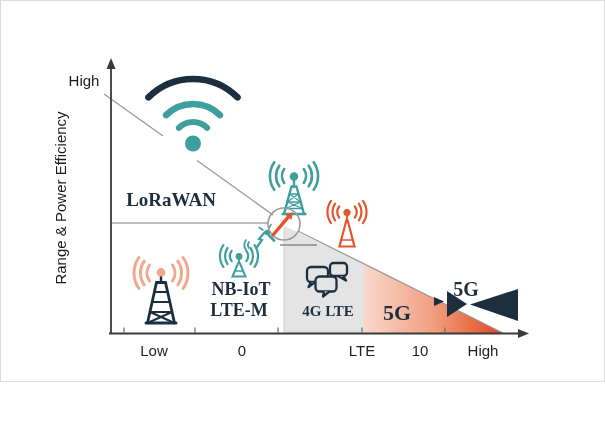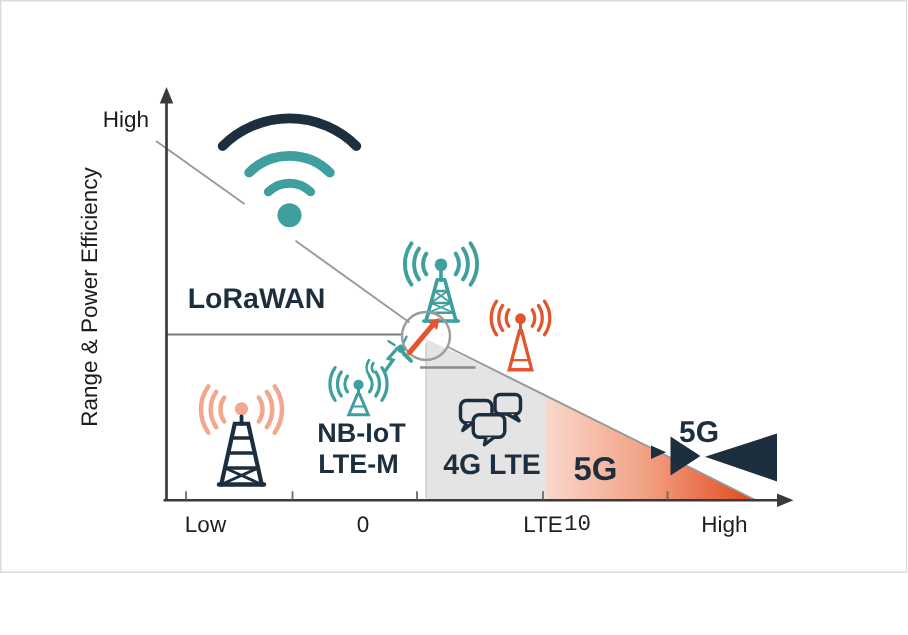--- a/index.html
+++ b/index.html
@@ -7,21 +7,21 @@
     position:relative;width:605px;height:382px;background:#ffffff;
     border:1px solid #dcdcdc;box-sizing:border-box;overflow:hidden;
     font-family:"Liberation Sans",sans-serif;
   }
   #chart-svg{position:absolute;left:0;top:0;}
   .lbl{
     position:absolute;transform:translate(-50%,-50%);
     color:#1d2f3f;white-space:nowrap;z-index:5;
     font-family:"Liberation Sans",sans-serif;
   }
-  .tech{font-weight:600;}
+  .tech{font-weight:600;font-family:Liberation Serif, serif;}
   .tick{font-size:15px;color:#1f1f1f;}
   .axis-title{font-size:15px;color:#1c1c1c;}
   .rot{transform:translate(-50%,-50%) rotate(-90deg);}
 </style>
 </head>
 <body>
 
 <div id="stage">
 
   <svg id="chart-svg" width="605" height="423" viewBox="0 0 605 423">
@@ -146,26 +146,26 @@
   <div class="lbl axis-title" style="left:83px;top:79px;">High</div>
 
   <div class="lbl axis-title rot" style="left:59px;top:197px;">Range &amp; Power Efficiency</div>
 
   <div class="lbl tech" style="left:170px;top:199px;font-size:19px;">LoRaWAN</div>
 
   <div class="lbl tech" style="left:238px;top:309px;font-size:18px;">LTE-M</div>
 
   <div class="lbl tech" style="left:240px;top:288px;font-size:18px;">NB-IoT</div>
 
-  <div class="lbl tech" style="left:327px;top:310px;font-size:19px;">4G LTE</div>
+  <div class="lbl tech" style="left:327px;top:310px;font-size:15px;">4G LTE</div>
 
   <div class="lbl tech" style="left:396px;top:312px;font-size:22px;">5G</div>
 
   <div class="lbl tech" style="left:465px;top:288px;font-size:20px;">5G</div>
 
-  <div class="lbl tick" style="left:136px;top:349px;">Low</div>
+  <div class="lbl tick" style="left:153px;top:349px;">Low</div>
   <div class="lbl tick" style="left:241px;top:349px;">0</div>
   <div class="lbl tick" style="left:325px;top:349px;margin-left:36px;">LTE</div>
-  <div class="lbl tick" style="left:384px;top:349px;font-family:Liberation Mono, monospace;">10</div>
+  <div class="lbl tick" style="left:419px;top:349px;">10</div>
   <div class="lbl tick" style="left:482px;top:349px;">High</div>
 
 
 </div>
 
 </body></html>

